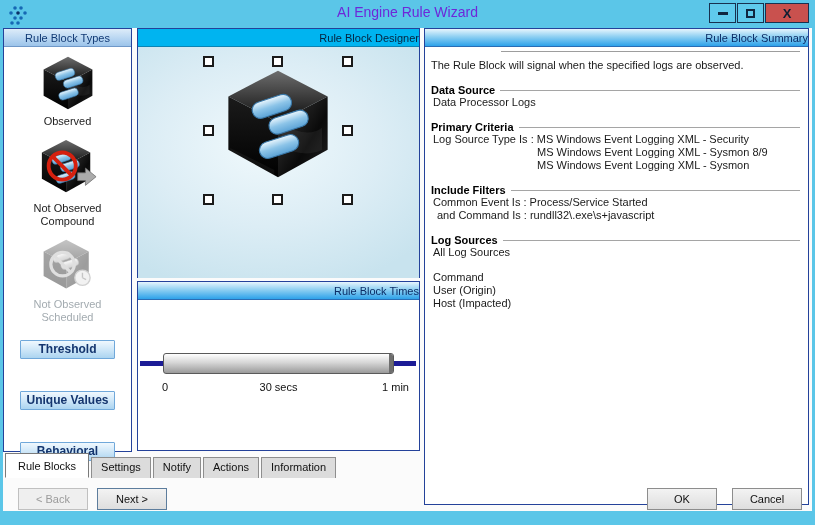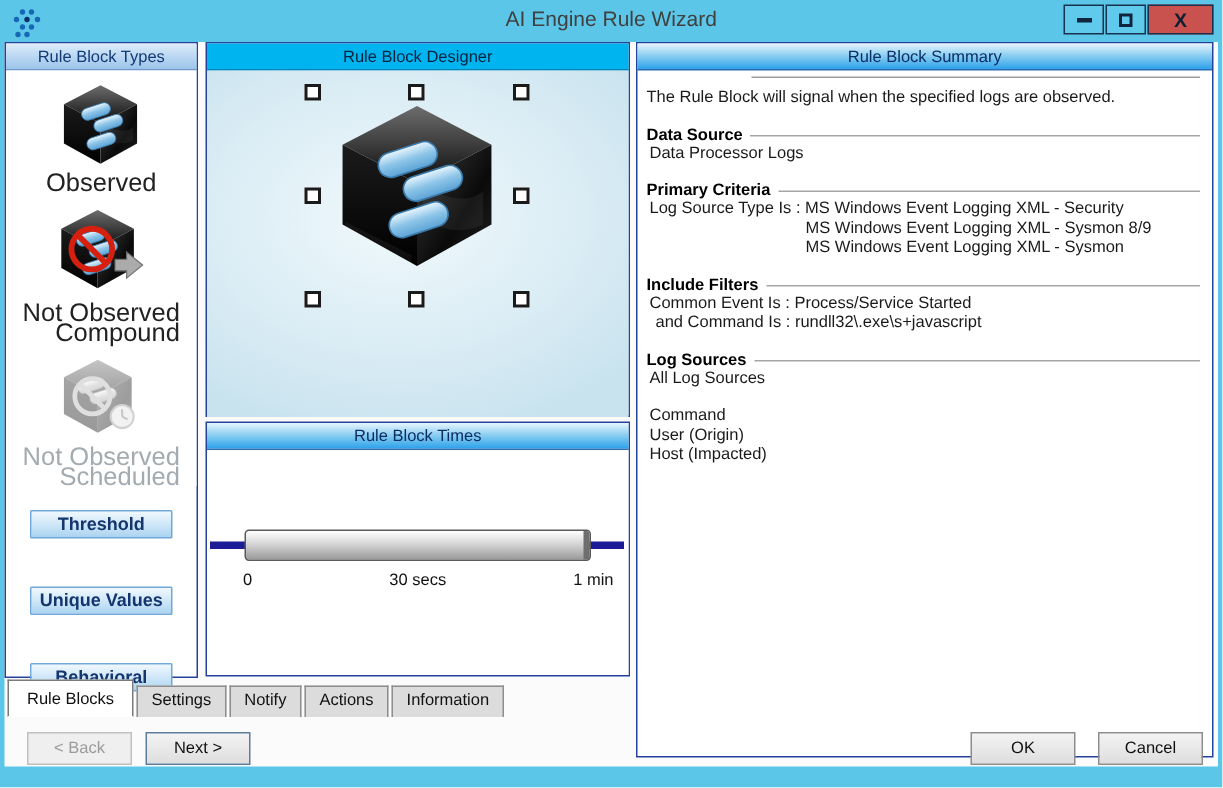--- a/index.html
+++ b/index.html
@@ -4,49 +4,49 @@
 <style>
   * { margin:0; padding:0; box-sizing:border-box; }
   html,body { width:815px; height:525px; }
   body { font-family:"Liberation Sans", sans-serif; }
 
   .window { position:relative; width:815px; height:525px; background:#5bc6e8; overflow:hidden; }
 
   
   .titlebar { position:absolute; left:0; top:0; width:815px; height:28px; }
   .app-icon { position:absolute; left:7px; top:4px; width:22px; height:22px; }
-  .win-title { position:absolute; left:0; right:0; top:4px; text-align:center; font-size:14px; color:#404040; }
+  .win-title { position:absolute; left:0; right:0; top:4px; text-align:center; font-size:14px; color:#6d28d9; }
   .win-controls { position:absolute; right:6px; top:3px; display:flex; }
   .win-btn { width:27px; height:20px; margin-left:1px; background:#5fcaec; border:1px solid #18314f;
              display:flex; align-items:center; justify-content:center; cursor:pointer; }
   .win-btn.close { width:44px; background:#c9514e; }
   .glyph-min { width:10px; height:3px; background:#10263f; }
   .glyph-max { width:9px; height:9px; border:2px solid #10263f; background:transparent; }
   .glyph-x { font-size:13px; font-weight:bold; color:#0e1f33; line-height:1; }
 
   
   .client { position:absolute; left:3px; top:28px; width:809px; height:483px; background:#fbfbfb; }
 
   .panel { position:absolute; border:1px solid #24429a; background:#fff; }
-  .panel-header { height:18px; line-height:18px; text-align:center; font-size:11px; color:#0b2d66;
+  .panel-header { height:18px; line-height:18px; text-align:right; font-size:11px; color:#0b2d66;
                   background:linear-gradient(#e6f5fd 0%, #8fd0f2 45%, #2da2ea 100%);
                   border-bottom:1px solid #2a6db5; }
   .panel-header.active { background:#00b4f0; color:#04233f; border-bottom:1px solid #0a84b4; }
 
   
   .left-panel { left:0; top:0; width:129px; height:424px; display:flex; flex-direction:column; }
   .lp-header { height:18px; line-height:18px; text-align:center; font-size:11px; color:#123a74;
                background:linear-gradient(#ddecf9 0%, #b5d4f1 60%, #9cc4ea 100%); border-bottom:1px solid #6f98c8; }
   .log-btn { height:21px; line-height:20px; text-align:center; font-size:12px; font-weight:bold; color:#161616;
              background:linear-gradient(#fff3d2 0%, #fbc96b 45%, #f5a634 55%, #f09d2e 100%);
              border-top:1px solid #fde8b8; border-bottom:1px solid #d08420; cursor:pointer; }
   .lp-body { flex:1; background:#fff; display:flex; flex-direction:column; align-items:center; padding-top:8px; }
   .lp-item { display:flex; flex-direction:column; align-items:center; cursor:pointer; }
   .lp-item + .lp-item { margin-top:10px; }
-  .lp-label { margin-top:4px; font-size:17px; line-height:13px; color:#222; text-align:right; white-space:pre-line; }
+  .lp-label { margin-top:4px; font-size:11px; line-height:13px; color:#222; text-align:center; white-space:pre-line; }
   .lp-item.disabled .lp-label { color:#a3abb0; }
   .lp-item.disabled svg { filter:grayscale(1) opacity(.4); }
   .type-btn { height:19px; line-height:17px; margin:16px; text-align:center; font-size:12px; font-weight:bold;
               color:#14356e; background:linear-gradient(#f0f8fe 0%, #cfe7f8 50%, #abd4f0 100%);
               border:1px solid #70a8da; border-radius:1px; cursor:pointer; }
 
   
   .designer { left:134px; top:0; width:283px; height:250px; }
   .designer-body { position:relative; width:100%; height:231px;
                    background:radial-gradient(ellipse 75% 65% at 45% 42%, #f0f9fc 0%, #dcedf5 55%, #c8e3ee 100%); }

